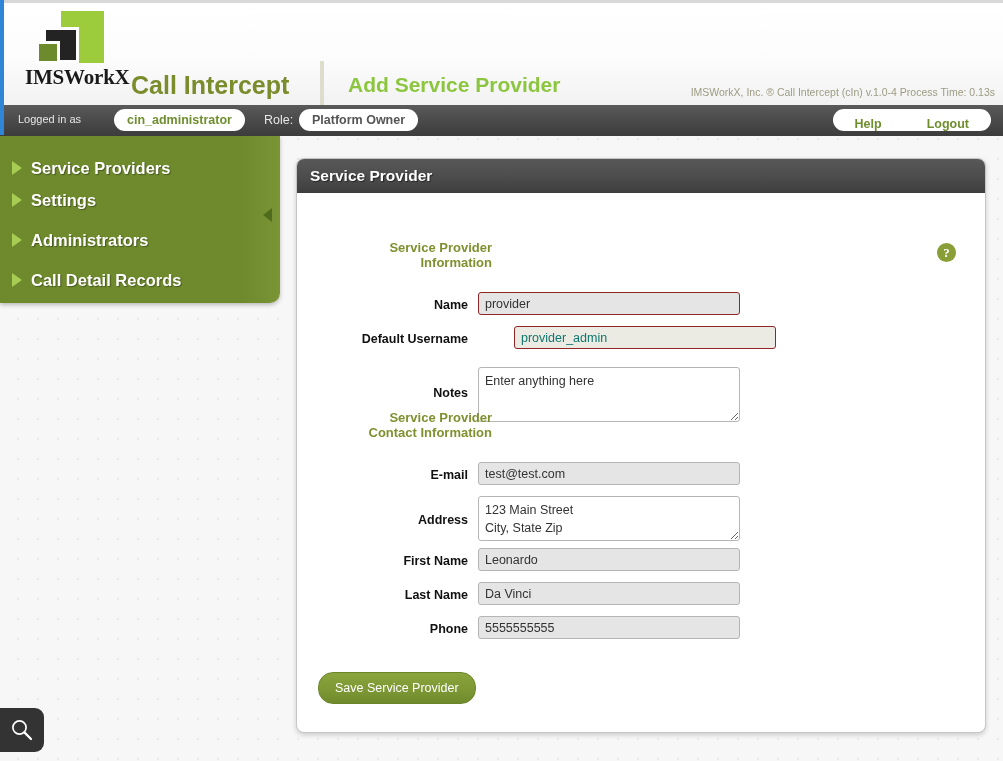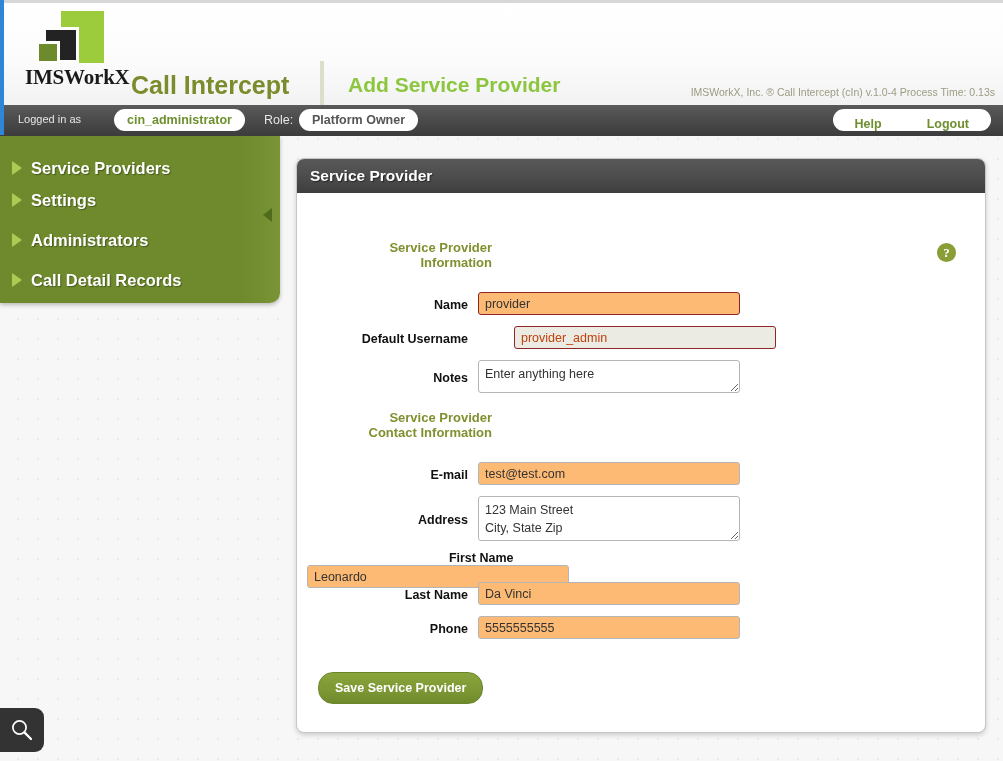--- a/index.html
+++ b/index.html
@@ -204,50 +204,50 @@
     position: absolute; left: 0; display: flex; align-items: center;
   }
   .flabel {
     width: 171px; text-align: right; padding-right: 10px;
     font-size: 12.5px; font-weight: bold; color: #111111;
     white-space: nowrap; padding-top: 3px;
   }
   .finput {
     width: 262px; height: 23px;
     border: 1px solid #b5b5b5; border-radius: 3px;
-    background: #fdba74;
+    background: #e5e5e5;
     font-family: "Liberation Sans", sans-serif;
     font-size: 12.5px; color: #333333;
     padding: 0 6px;
     outline: none;
   }
   .finput.required { border: 1px solid #8f2626; }
   .finput.readonly {
     border: 1px solid #8f2626;
-    background: #ebebe4; color: #c2410c;
+    background: #ebebe4; color: #0f766e;
   }
   .ftextarea {
     width: 262px;
     border: 1px solid #b5b5b5; border-radius: 3px;
     background: #ffffff;
     font-family: "Liberation Sans", sans-serif;
     font-size: 12.5px; color: #333333;
     padding: 4px 6px;
     outline: none; resize: vertical;
     line-height: 18px;
     overflow: hidden;
   }
 
   .save-btn {
     position: absolute; left: 318px; top: 672px;
     padding: 8px 16px;
     background: linear-gradient(to bottom, #8aa53c 0%, #7d9834 55%, #6f8a2c 100%);
     border: 1px solid #6b852a;
     border-radius: 15px;
-    color: #ffffff; font-size: 12.5px; font-weight: bold;
+    color: #ffffff; font-size: 12.5px; font-weight: normal;
     font-family: "Liberation Sans", sans-serif;
     cursor: pointer;
     white-space: nowrap;
     z-index: 13;
   }
 
   
   .search-fab {
     position: absolute; left: 0; bottom: 9px;
     width: 44px; height: 44px;
@@ -346,40 +346,40 @@
         <input class="finput required" type="text" value="provider" style="">
       </div>
 
       <div class="frow" style="left:10px; top:133px;gap:36px;">
         <span class="flabel">Default Username</span>
         <input class="finput readonly" type="text" readonly="" value="provider_admin" style="">
       </div>
 
       <div class="frow" style="left:10px; top:167px;">
         <span class="flabel">Notes</span>
-        <textarea class="ftextarea" rows="2" style="height: 33px;">Enter anything here</textarea>
+        <textarea class="ftextarea" rows="2" style="height: 55px; margin-top: 7px;">Enter anything here</textarea>
       </div>
 
       <div class="section-head" style="left:24px; top:217px;">
         <div>Service Provider</div>
         <div>Contact Information</div>
       </div>
 
       <div class="frow" style="left:10px; top:269px;">
         <span class="flabel">E-mail</span>
         <input class="finput" type="text" value="test@test.com" style="">
       </div>
 
       <div class="frow" style="left:10px; top:303px;">
         <span class="flabel">Address</span>
         <textarea class="ftextarea" rows="2" style="height: 45px;">123 Main Street
 City, State Zip</textarea>
       </div>
 
-      <div class="frow" style="left:10px; top:355px;flex-direction:column;">
+      <div class="frow" style="left:10px; top:355px;">
         <span class="flabel">First Name</span>
         <input class="finput" type="text" value="Leonardo" style="">
       </div>
 
       <div class="frow" style="left:10px; top:389px;">
         <span class="flabel">Last Name</span>
         <input class="finput" type="text" value="Da Vinci" style="">
       </div>
 
       <div class="frow" style="left:10px; top:423px;">

